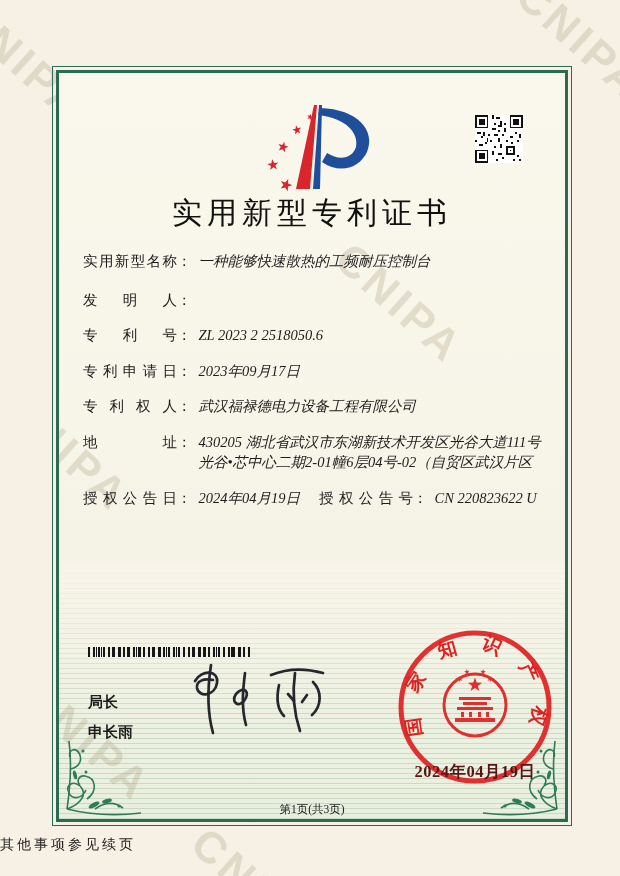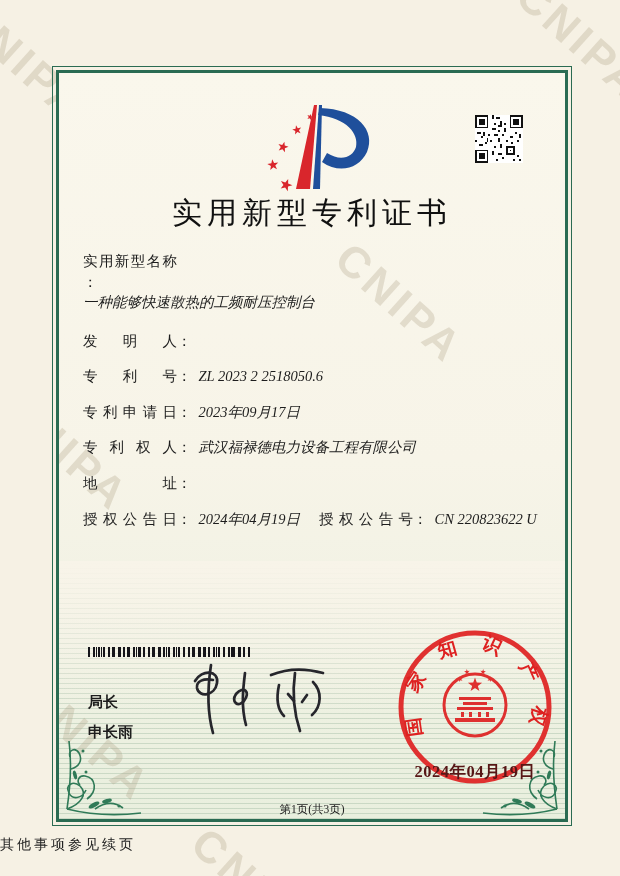--- a/index.html
+++ b/index.html
@@ -17,21 +17,21 @@
       background:
         linear-gradient(to bottom,rgba(248,244,233,1) 0%,rgba(248,244,233,0) 60%),
         repeating-linear-gradient(0deg,rgba(110,150,122,0.26) 0 1px,transparent 1px 5px);}
   .cert-no{position:absolute;left:24px;top:37px;font-size:13.5px;letter-spacing:1px;color:#1c1c1c;}
   .logo{position:absolute;left:199px;top:28px;}
   .qr{position:absolute;left:416px;top:42px;}
   .title{position:absolute;left:0;top:120px;width:100%;text-align:center;
       font-size:30px;font-weight:normal;letter-spacing:5px;color:#111;}
   .fields{position:absolute;left:24px;top:178px;width:468px;font-size:14.5px;color:#1d1d1d;}
   .row{display:flex;margin-bottom:15px;line-height:1.42;}
-  .row.first{margin-bottom:18px;flex-direction:column;}
+  .row.first{margin-bottom:18px;}
   .lbl{display:inline-block;width:94px;flex:none;text-align:justify;text-align-last:justify;}
   .colon{flex:none;margin-right:7px;}
   .val{flex:1;font-style:italic;}
   .pair{display:flex;}
   .pair.fixed{width:236px;flex:none;}
   .legal{position:absolute;left:24px;top:428px;width:464px;font-size:12.8px;
       line-height:20.5px;color:#2e2a26;}
   .legal p{margin:0 0 7px 0;text-indent:2em;}
   .barcode{position:absolute;left:29px;top:574px;width:162px;height:10px;
       background-image:
@@ -166,20 +166,24 @@
         <span class="val">2023年09月17日</span>
       </div>
       <div class="row">
         <span class="lbl">专利权人</span>
           <span class="colon">：</span>
         <span class="val">武汉福禄德电力设备工程有限公司</span>
       </div>
       <div class="row">
         <span class="lbl">地址</span>
           <span class="colon">：</span>
+        <span class="val">
+          <div>430205 湖北省武汉市东湖新技术开发区光谷大道111号</div>
+          <div>光谷•芯中心二期2-01幢6层04号-02（自贸区武汉片区</div>
+        </span>
       </div>
       <div class="row">
         <span class="pair fixed">
           <span class="lbl">授权公告日</span>
             <span class="colon">：</span>
           <span class="val">2024年04月19日</span>
         </span>
         <span class="pair">
           <span class="lbl">授权公告号</span>
             <span class="colon">：</span>

